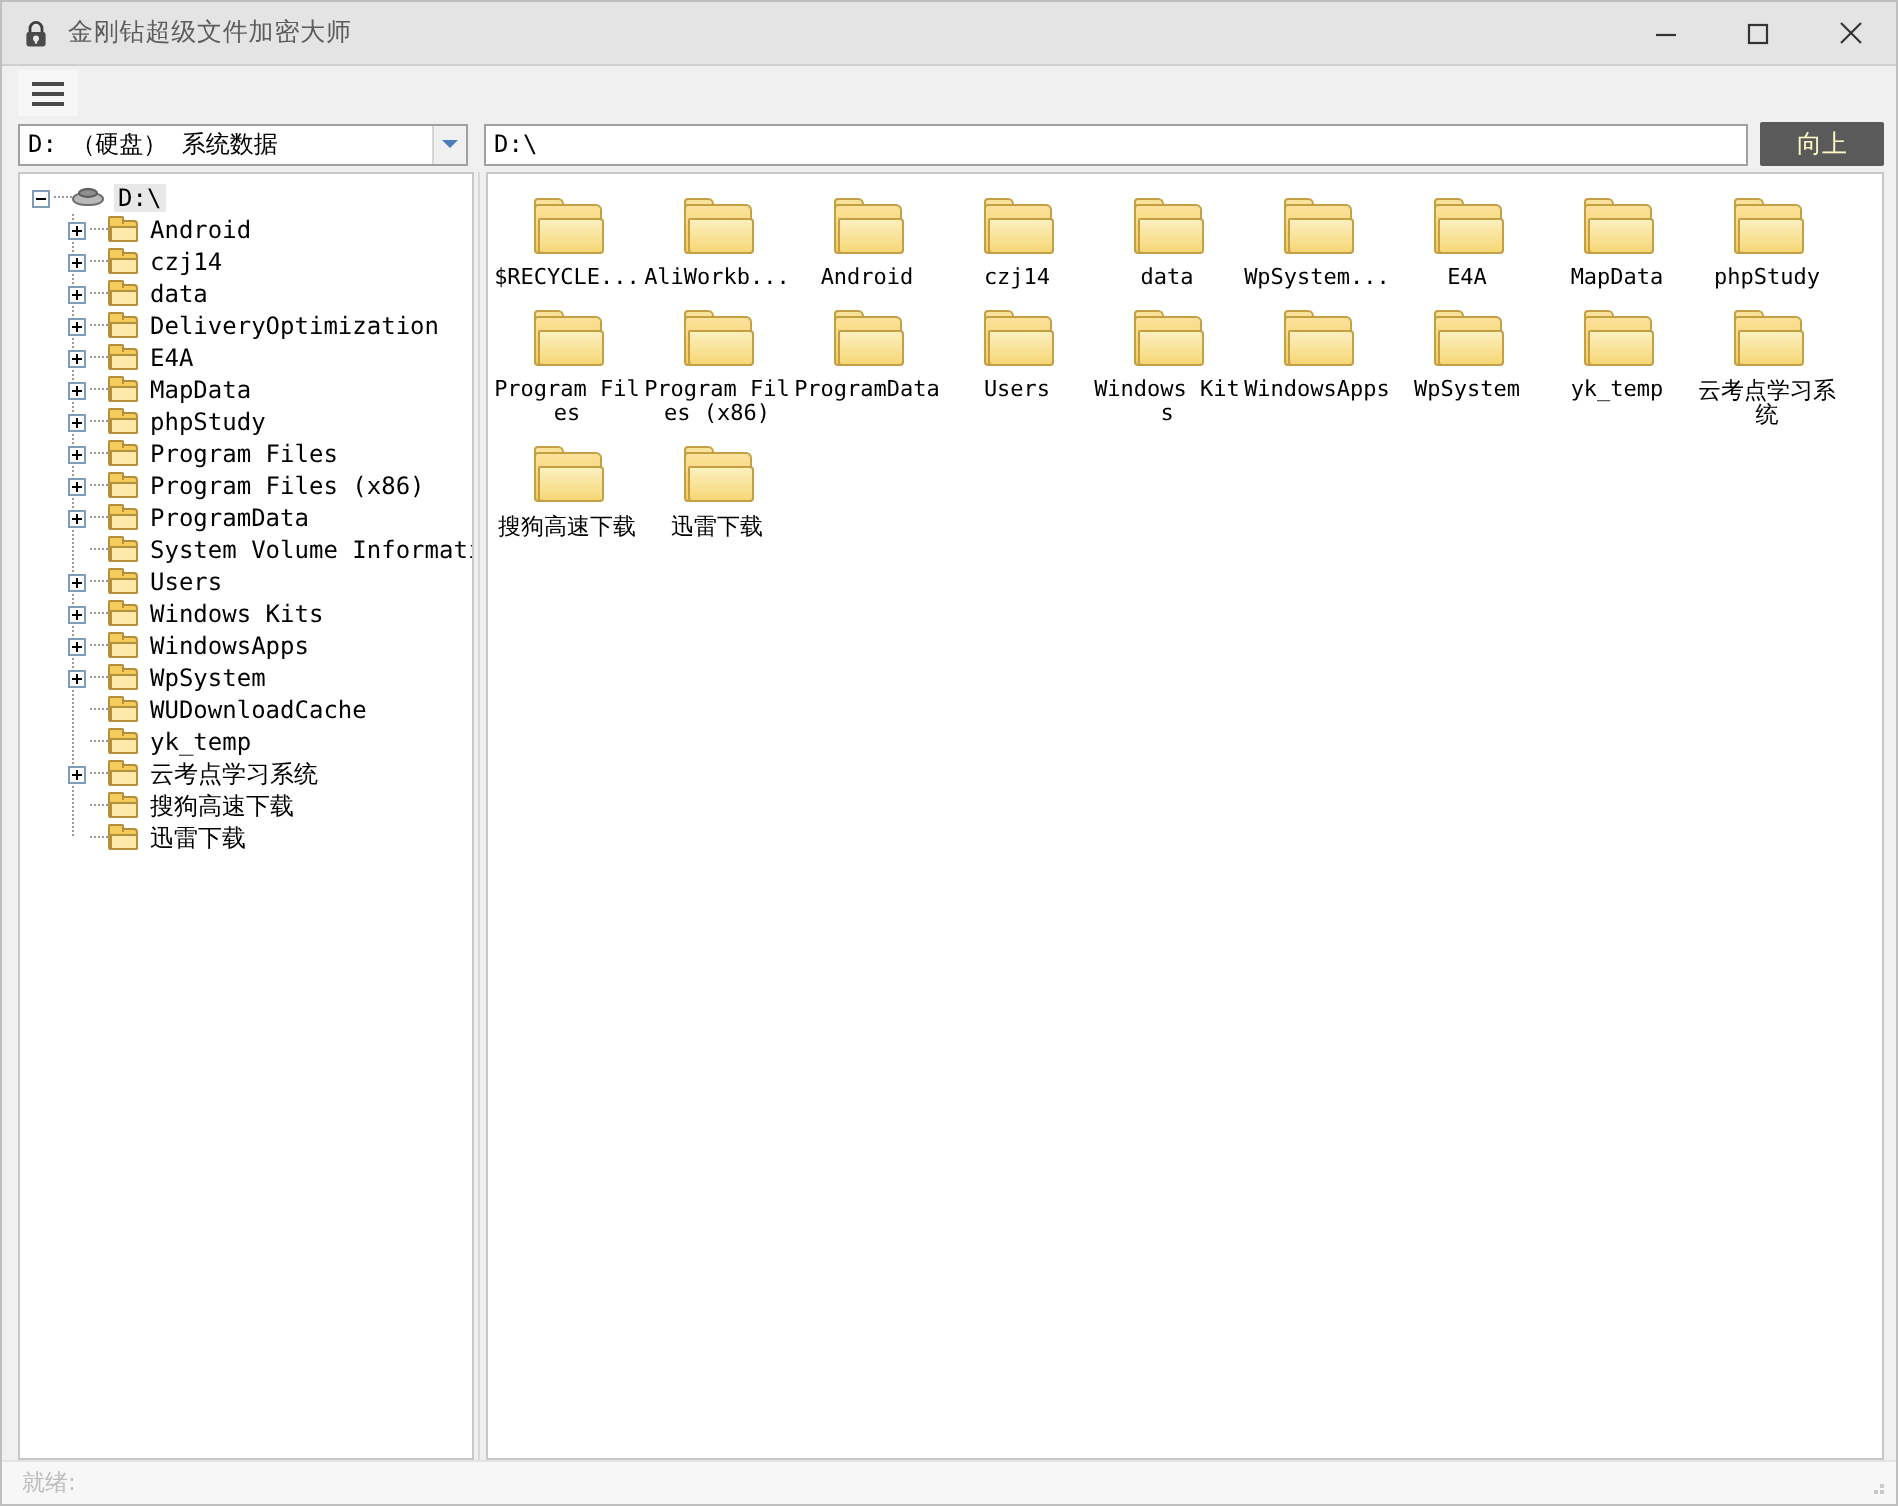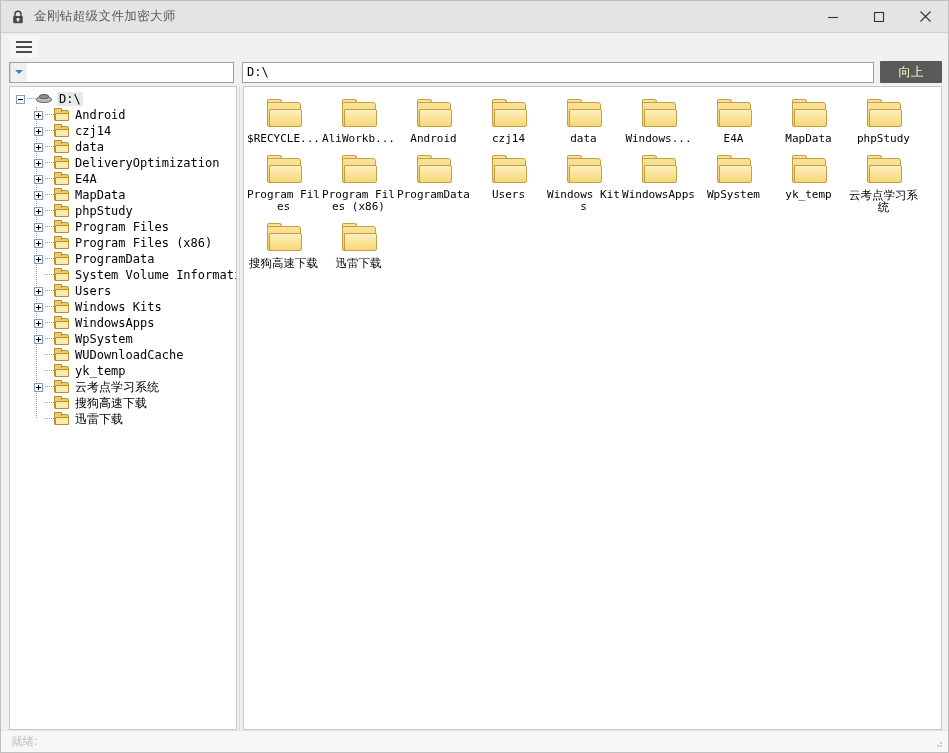--- a/index.html
+++ b/index.html
@@ -360,20 +360,21 @@
   <div class="menustrip">
     <div class="hamburger">
       <i></i>
         <i></i>
         <i></i>
     </div>
   </div>
 
   <div class="toolbar">
     <div class="combo">
+      <div class="combo-text">D: （硬盘） 系统数据</div>
       <div class="combo-btn">
           <span class="caret"></span>
         </div>
     </div>
     <div class="pathbox">
       <span>D:\</span>
     </div>
     <div class="upbtn">向上</div>
   </div>
 
@@ -618,21 +619,21 @@
               <span class="bf-front"></span>
             </div>
             <div class="flabel">data</div>
           </div>
           <div class="fitem">
             <div class="bigfolder">
               <span class="bf-tab"></span>
               <span class="bf-back"></span>
               <span class="bf-front"></span>
             </div>
-            <div class="flabel">Windows...</div>
+            <div class="flabel">WpSystem...</div>
           </div>
           <div class="fitem">
             <div class="bigfolder">
               <span class="bf-tab"></span>
               <span class="bf-back"></span>
               <span class="bf-front"></span>
             </div>
             <div class="flabel">E4A</div>
           </div>
           <div class="fitem">

